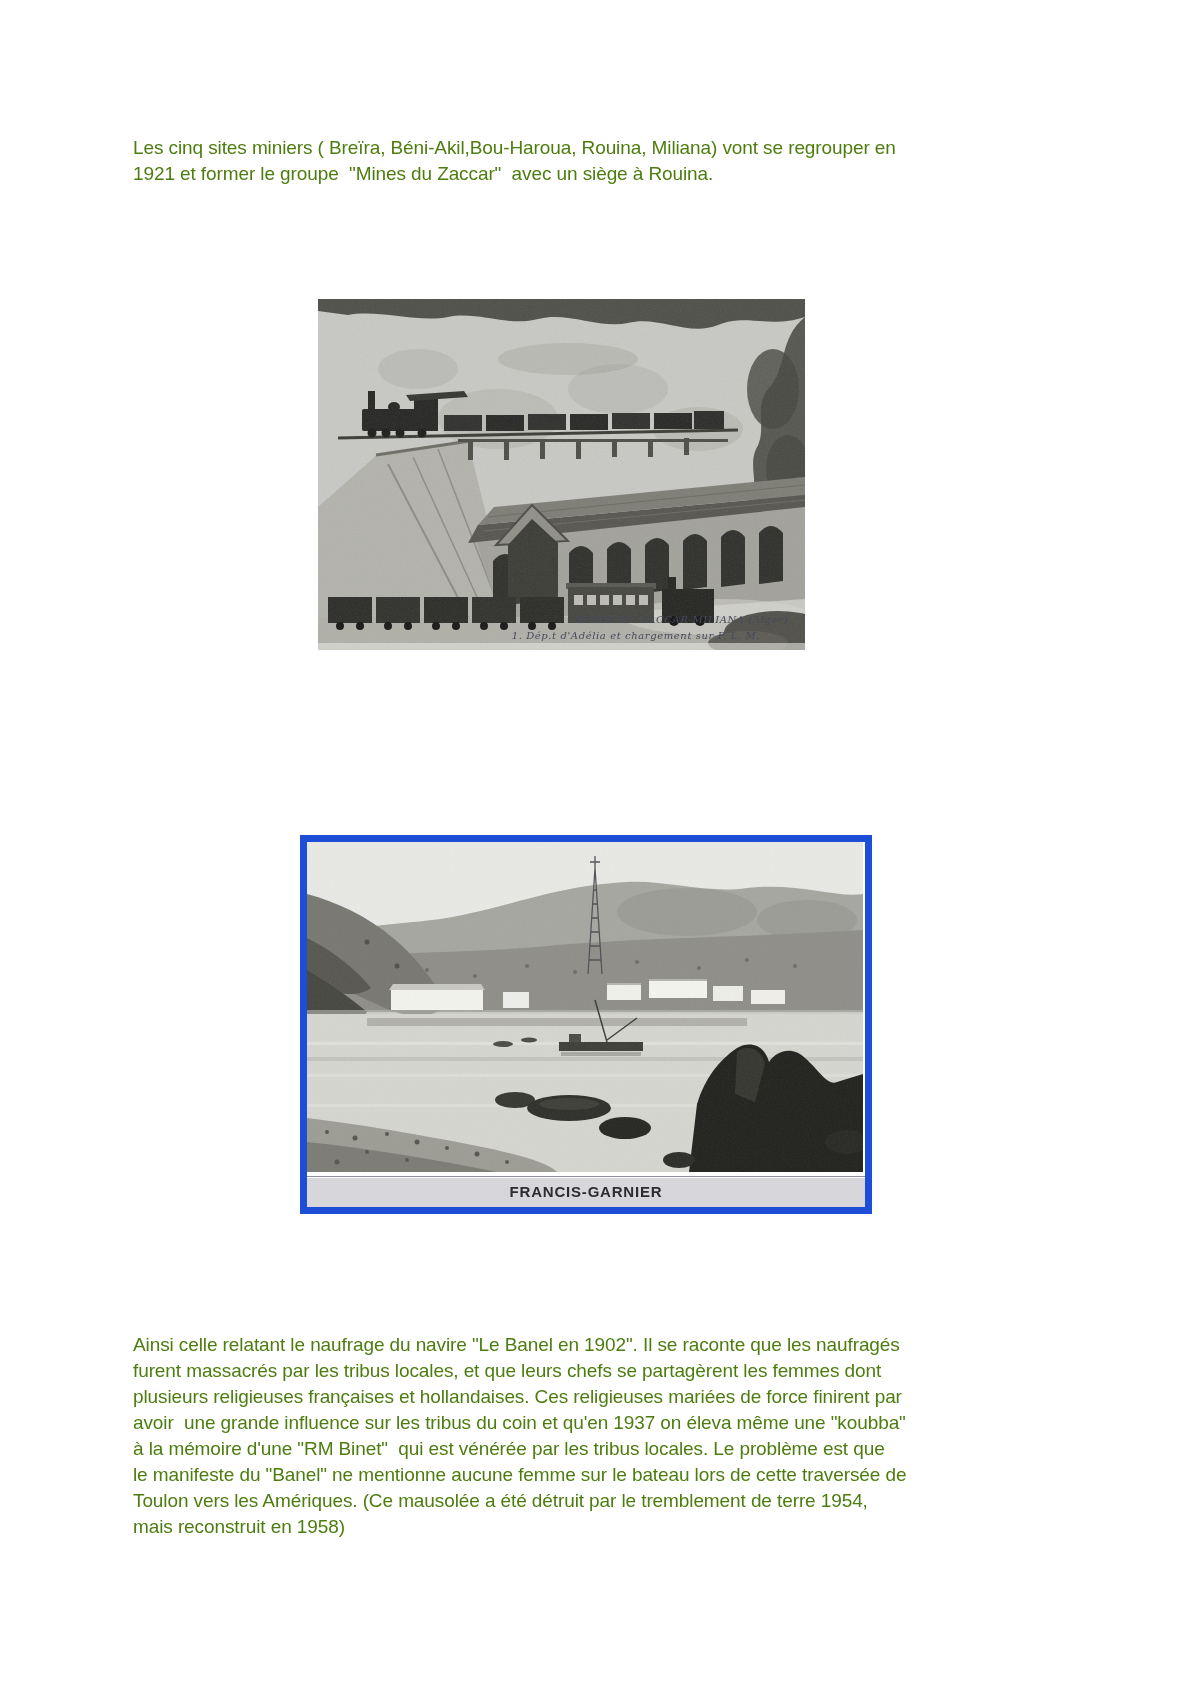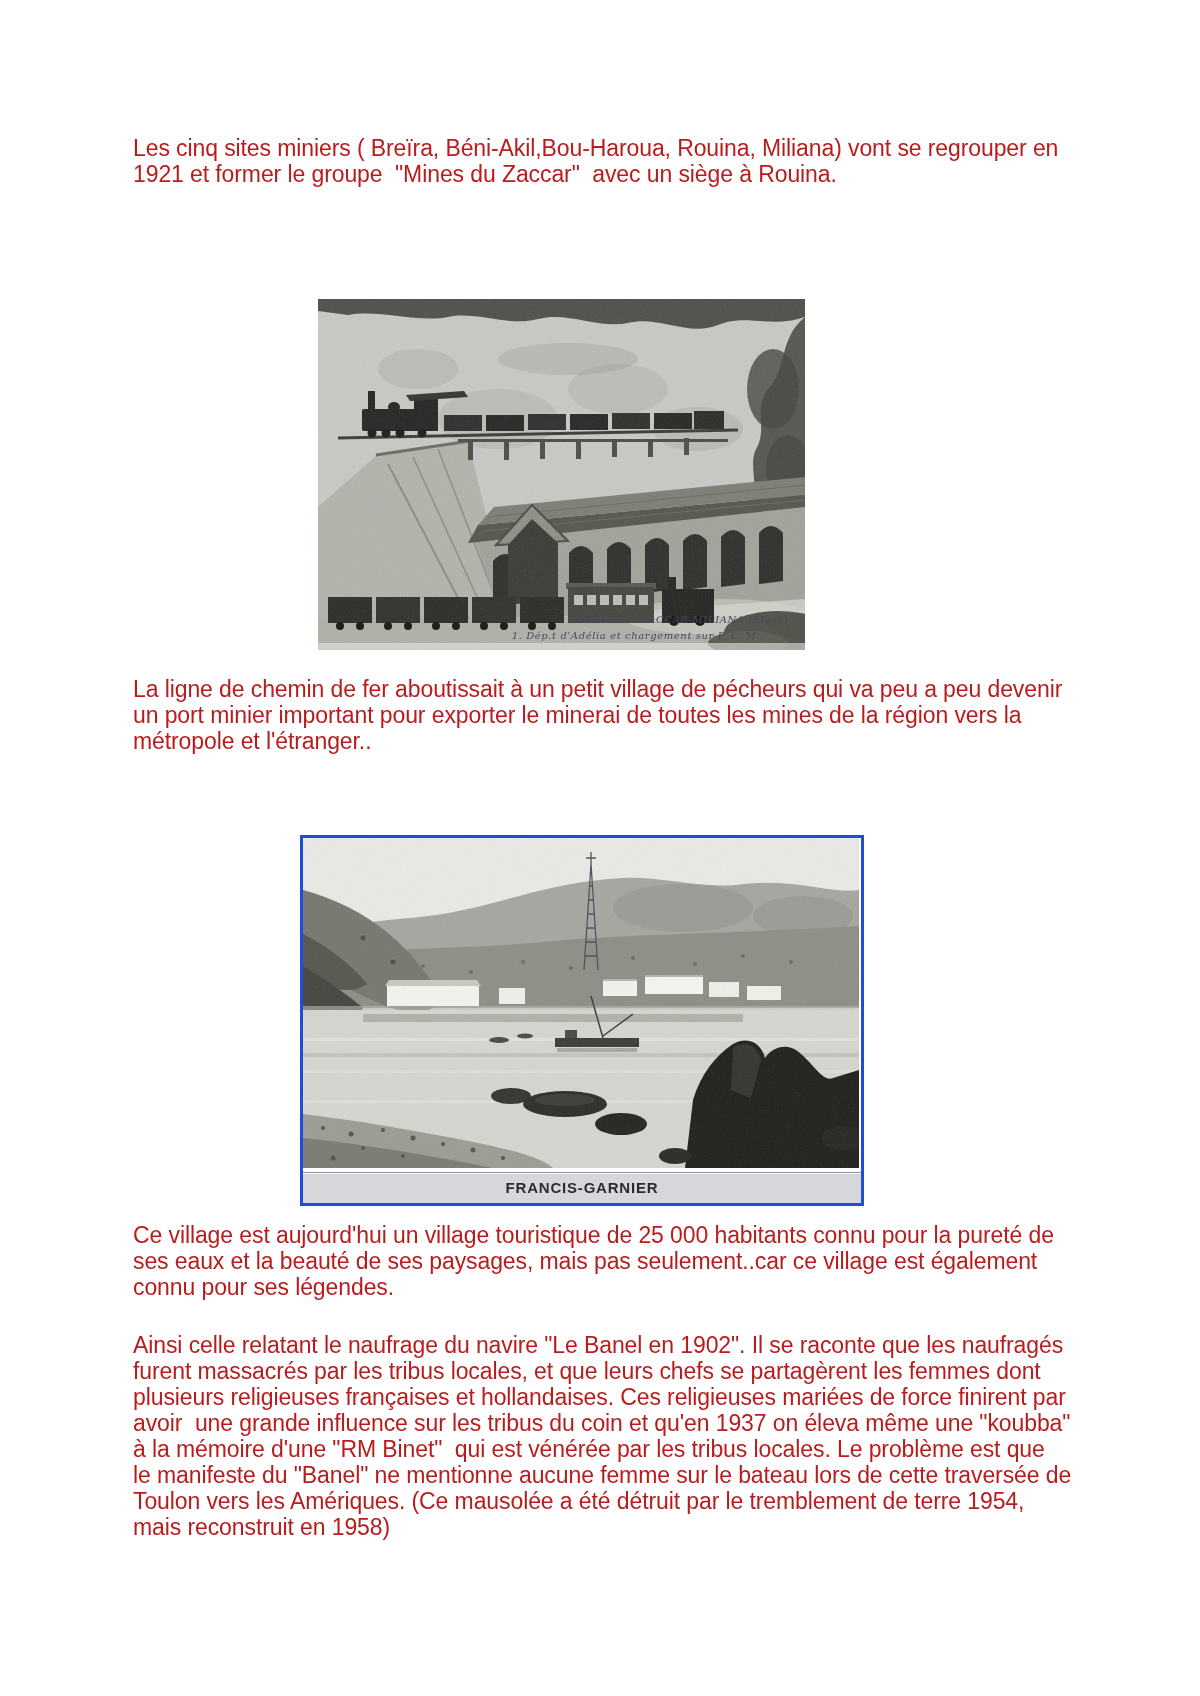--- a/index.html
+++ b/index.html
@@ -3,28 +3,28 @@
 <meta charset="utf-8">
 <style>
   html,body { margin:0; padding:0; background:#777; }
   #page {
     position:relative; width:1200px; height:1696px; margin:0 auto;
     background:#ffffff; overflow:hidden;
     font-family:"Liberation Sans", sans-serif;
   }
   .para {
     position:absolute; left:133px; width:900px;
-    font-size:23px; line-height:26px; color:#b91c1c;
+    font-size:19px; line-height:26px; color:#4d7c0f;
     white-space:pre; letter-spacing:-0.1px;
   }
   .photo { position:absolute; display:block; }
   .photo svg { display:block; }
   #photo2-frame {
     position:absolute; left:300px; top:835px; width:558px;
-    border:3px solid #1d4ed8; background:#fff;
+    border:7px solid #1d4ed8; background:#fff;
   }
   .caption-bar {
     height:30px; line-height:30px; text-align:center;
     background:#d7d7db; border-top:1px solid #8f8fa2;
     box-shadow: inset 0 1px 0 #ffffff;
     font-weight:bold; font-size:15px; letter-spacing:0.8px; color:#2c2c30;
   }
   .pc1 {
     font-family:"DejaVu Serif", serif; font-style:italic;
     font-size:10px; fill:#3e4257; letter-spacing:0.6px;
@@ -148,23 +148,20 @@
       </g>
       <rect x="0" y="344" width="487" height="7" fill="#e8e8e2" opacity="0.6"></rect>
       <g>
         <text x="470" y="324" text-anchor="end" class="pc1">MINES DU ZACCAR-MILIANA (Alger)</text>
         <text x="442" y="340" text-anchor="end" class="pc1">1.  Dép.t d'Adélia et chargement sur P. L. M.</text>
       </g>
       <rect width="487" height="351" filter="url(#grain1)" opacity="0.13"></rect>
     </svg>
   </figure>
 
-  <div class="para" style="top:676px">La ligne de chemin de fer aboutissait à un petit village de pécheurs qui va peu a peu devenir
-un port minier important pour exporter le minerai de toutes les mines de la région vers la
-métropole et l'étranger..</div>
 
 
   <figure id="photo2-frame" style="margin:0">
     <svg width="556" height="330" viewBox="0 0 556 330" xmlns="http://www.w3.org/2000/svg">
       <defs>
         <filter id="grain2" x="0" y="0" width="100%" height="100%">
           <feTurbulence type="fractalNoise" baseFrequency="0.8" numOctaves="2" result="n"></feTurbulence>
           <feColorMatrix in="n" type="saturate" values="0"></feColorMatrix>
         </filter>
       </defs>
@@ -251,23 +248,20 @@
         <circle cx="60" cy="310" r="2" fill="#55554e"></circle>
           <circle cx="100" cy="318" r="2" fill="#55554e"></circle>
         <circle cx="30" cy="320" r="2.5" fill="#55554e"></circle>
           <circle cx="200" cy="320" r="2" fill="#55554e"></circle>
       </g>
       <rect width="556" height="330" filter="url(#grain2)" opacity="0.1"></rect>
     </svg>
     <div class="caption-bar">FRANCIS-GARNIER</div>
   </figure>
 
-  <div class="para" style="top:1222px">Ce village est aujourd'hui un village touristique de 25 000 habitants connu pour la pureté de
-ses eaux et la beauté de ses paysages, mais pas seulement..car ce village est également
-connu pour ses légendes.</div>
 
   <div class="para" style="top:1332px">Ainsi celle relatant le naufrage du navire "Le Banel en 1902". Il se raconte que les naufragés
 furent massacrés par les tribus locales, et que leurs chefs se partagèrent les femmes dont
 plusieurs religieuses françaises et hollandaises. Ces religieuses mariées de force finirent par
 avoir  une grande influence sur les tribus du coin et qu'en 1937 on éleva même une "koubba"
 à la mémoire d'une "RM Binet"  qui est vénérée par les tribus locales. Le problème est que
 le manifeste du "Banel" ne mentionne aucune femme sur le bateau lors de cette traversée de
 Toulon vers les Amériques. (Ce mausolée a été détruit par le tremblement de terre 1954,
 mais reconstruit en 1958)</div>
 

